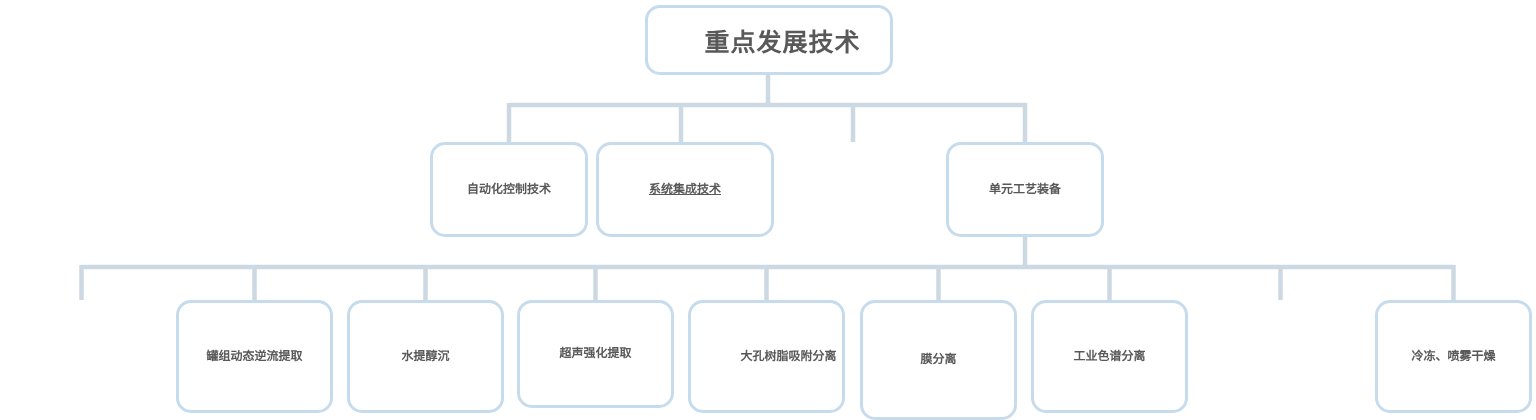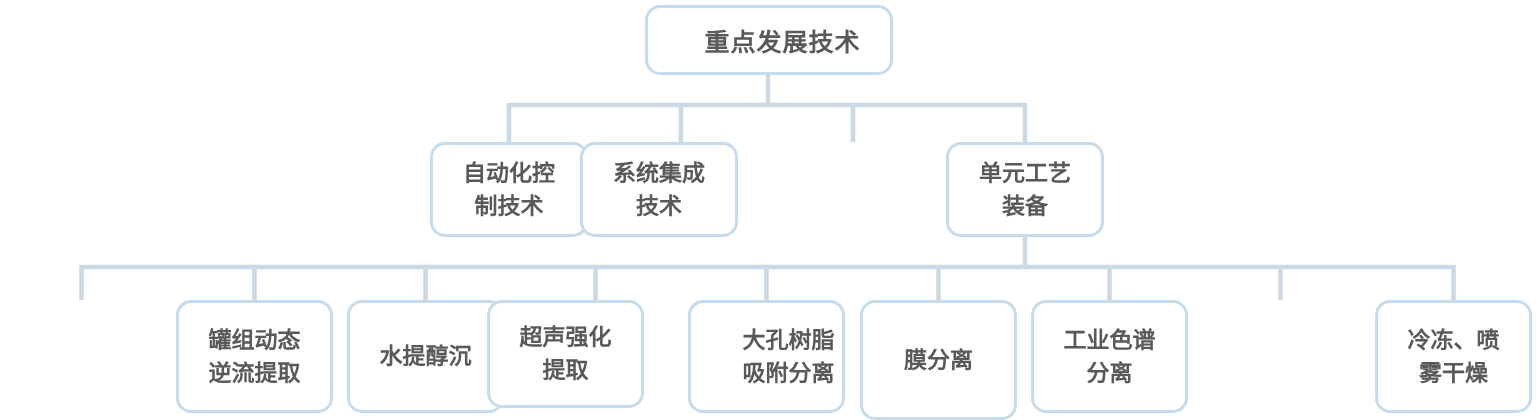--- a/index.html
+++ b/index.html
@@ -35,21 +35,21 @@
     justify-content: center;
     text-align: center;
     color: var(--text, #595959);
     font-weight: 700;
   }
   .node.root {
     font-size: 25px;
     letter-spacing: 1px;
   }
   .node.child {
-    font-size: 23px;
+    font-size: 12px;
     line-height: 1.42;
   }
   .node.child .lbl {
     display: inline-block;
     max-width: 104px;
   }
 </style>
 </head>
 <body>
 
@@ -79,34 +79,34 @@
     </g>
   </svg>
 
   <div class="node root" style="left:645px; top:5px; width:248px; height:70px;padding-left:27px;">
     <span class="lbl">重点发展技术</span>
   </div>
 
   <div class="node child" style="left:430px; top:142px; width:158px; height:95px;">
     <span class="lbl">自动化控制技术</span>
   </div>
-  <div class="node child" style="left:580px; top:142px; width:158px; height:95px;">
+  <div class="node child" style="left:596px; top:142px; width:178px; height:95px;text-decoration:underline;">
     <span class="lbl">系统集成技术</span>
   </div>
   <div class="node child" style="left:946px; top:142px; width:158px; height:95px;">
     <span class="lbl">单元工艺装备</span>
   </div>
 
   <div class="node child" style="left:176px; top:300px; width:157px; height:113px;">
     <span class="lbl">罐组动态逆流提取</span>
   </div>
   <div class="node child" style="left:347px; top:300px; width:157px; height:113px;">
     <span class="lbl">水提醇沉</span>
   </div>
-  <div class="node child" style="left:487px; top:300px; width:157px; height:108px;">
+  <div class="node child" style="left:517px; top:300px; width:157px; height:108px;">
     <span class="lbl">超声强化提取</span>
   </div>
   <div class="node child" style="left:688px; top:300px; width:157px; height:113px;padding-left:44px;">
     <span class="lbl">大孔树脂吸附分离</span>
   </div>
   <div class="node child" style="left:860px; top:300px; width:157px; height:120px;">
     <span class="lbl">膜分离</span>
   </div>
   <div class="node child" style="left:1031px; top:300px; width:157px; height:113px;">
     <span class="lbl">工业色谱分离</span>

